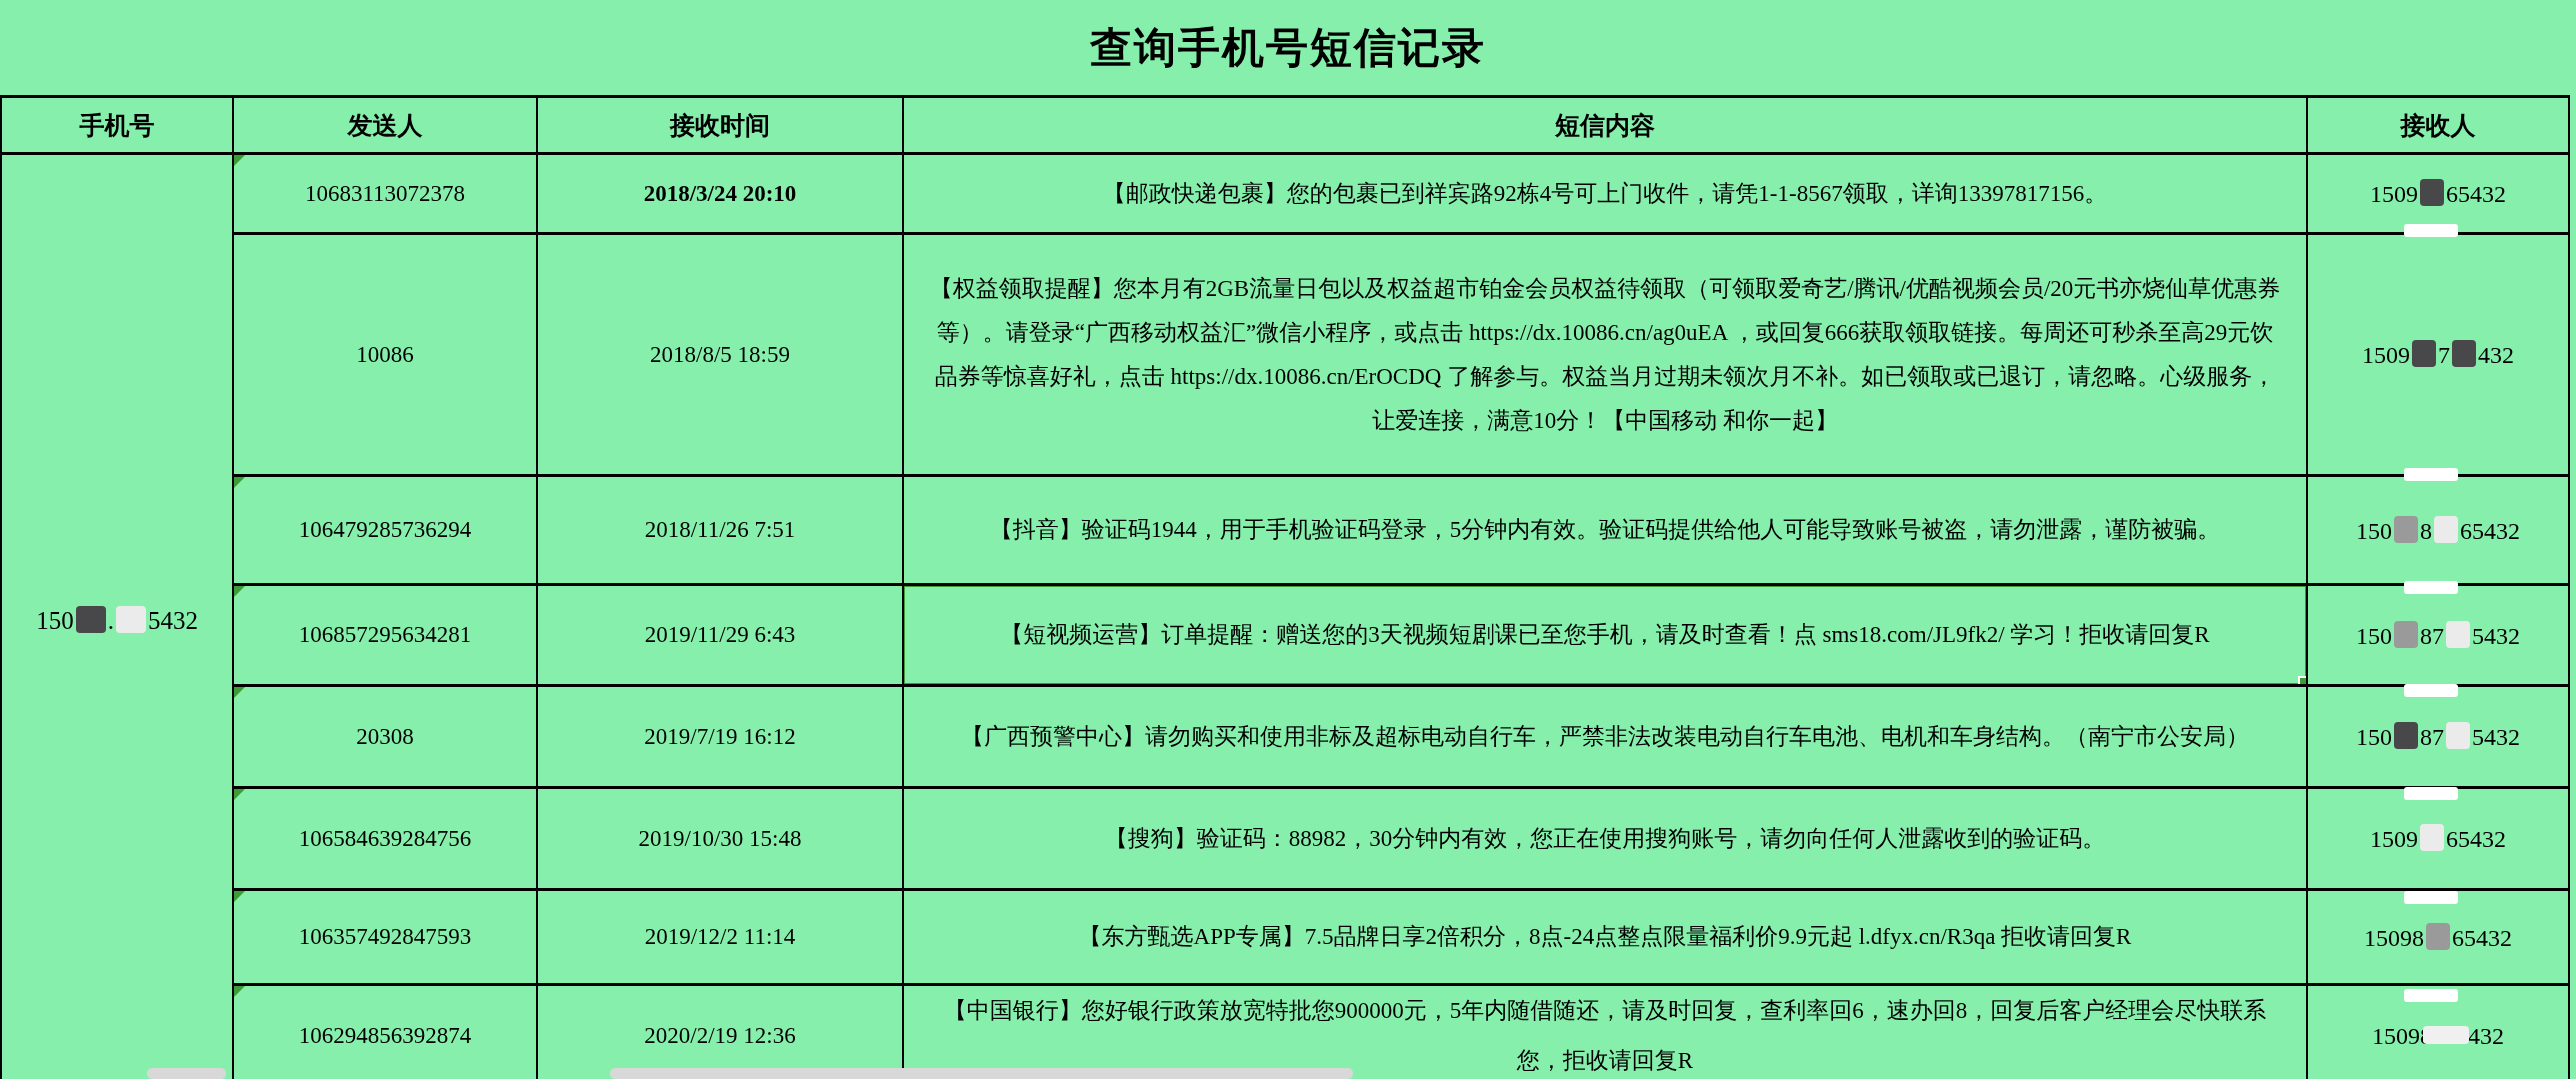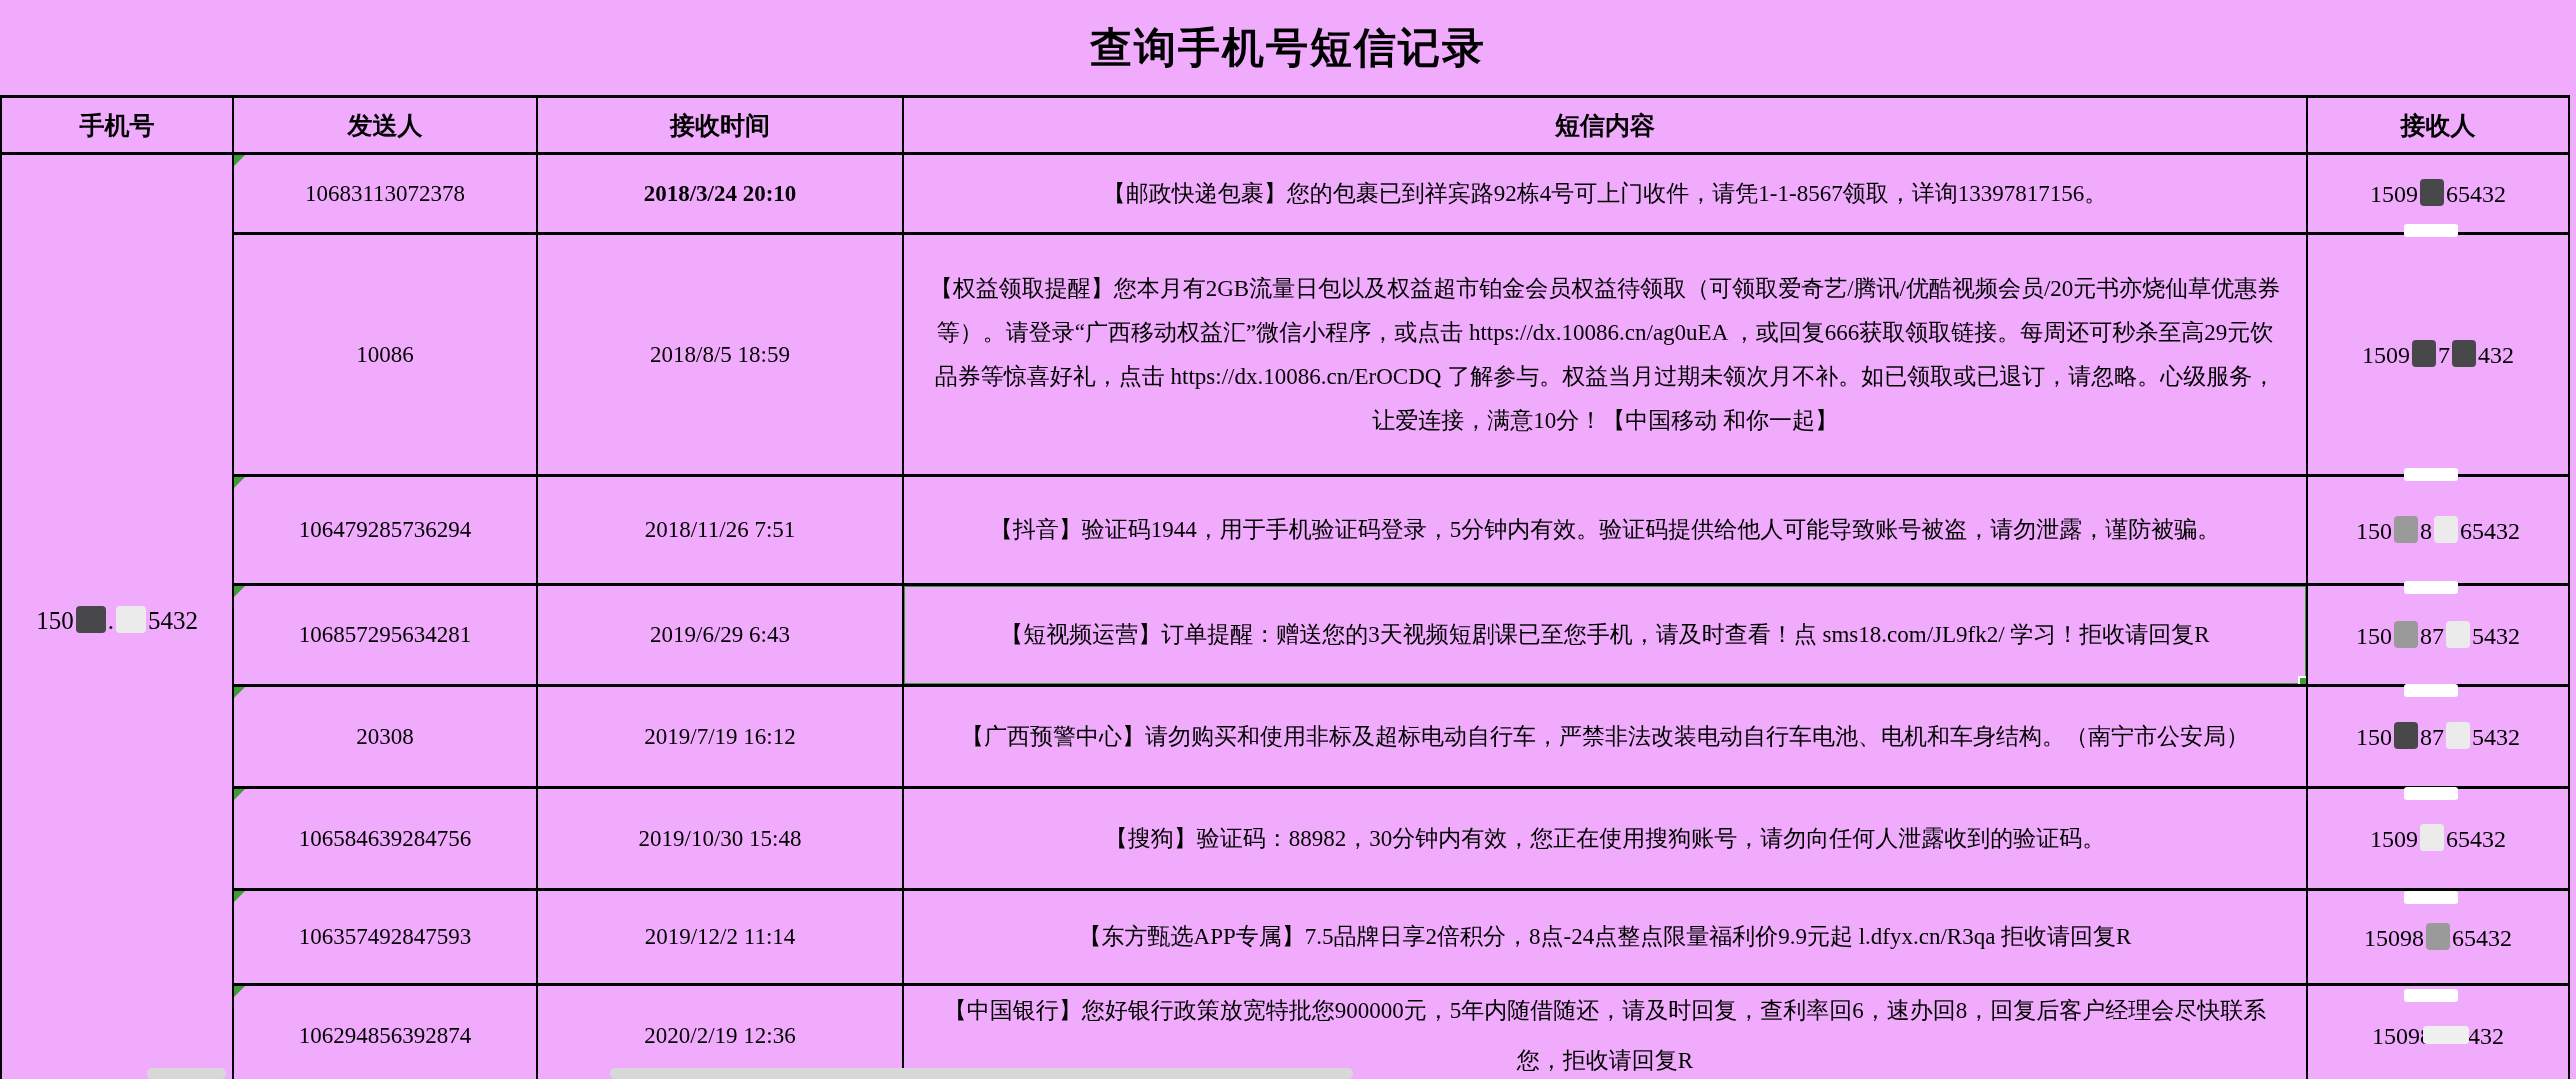--- a/index.html
+++ b/index.html
@@ -1,17 +1,17 @@
 <!DOCTYPE html>
 <html><head>
 <meta charset="utf-8">
 <style>
   html,body{margin:0;padding:0;background:#fff;width:2576px;height:1080px;overflow:hidden;
     font-family:"Liberation Serif","DejaVu Serif",serif;color:#000;}
-  .page{position:relative;width:2576px;height:1080px;background:#f0abfc;}
+  .page{position:relative;width:2576px;height:1080px;background:#86efac;}
   .title{height:95px;display:flex;align-items:center;justify-content:center;
     font-size:42px;font-weight:bold;letter-spacing:2px;}
   .sheet{position:absolute;top:95px;left:0;width:2567px;}
   table{border-collapse:collapse;table-layout:fixed;width:2567px;}
   td,th{border:2px solid #000;border-top-width:3px;border-bottom-width:3px;
     text-align:center;vertical-align:middle;padding:0 10px;overflow:hidden;}
   th{font-size:25px;font-weight:bold;}
   .col-phone{width:232px;}.col-sender{width:304px;}.col-time{width:366px;}
   .col-content{width:1404px;}.col-receiver{width:262px;}
   .cell-sender{font-size:23px;position:relative;}
@@ -79,21 +79,21 @@
 
       <tr>
         <td class="cell-sender" style="height:106px"><span class="marker"></span><span>106479285736294</span></td>
         <td class="cell-time">2018/11/26 7:51</td>
         <td class="cell-content">【抖音】验证码1944，用于手机验证码登录，5分钟内有效。验证码提供给他人可能导致账号被盗，请勿泄露，谨防被骗。</td>
         <td class="cell-receiver"><span class="seg-text">150</span><span class="censor censor--gray"></span><span class="seg-text">8</span><span class="censor censor--light"></span><span class="seg-text">65432</span></td>
       </tr>
 
       <tr>
         <td class="cell-sender" style="height:98px"><span class="marker"></span><span>106857295634281</span></td>
-        <td class="cell-time">2019/6/29 6:43</td>
+        <td class="cell-time">2019/11/29 6:43</td>
         <td class="cell-content">
           <span>【短视频运营】订单提醒：赠送您的3天视频短剧课已至您手机，请及时查看！点 sms18.com/JL9fk2/ 学习！拒收请回复R</span>
           <span class="sel-overlay"></span>
         </td>
         <td class="cell-receiver"><span class="seg-text">150</span><span class="censor censor--gray"></span><span class="seg-text">87</span><span class="censor censor--light"></span><span class="seg-text">5432</span></td>
       </tr>
 
       <tr>
         <td class="cell-sender" style="height:99px"><span class="marker"></span><span>20308</span></td>
         <td class="cell-time">2019/7/19 16:12</td>

